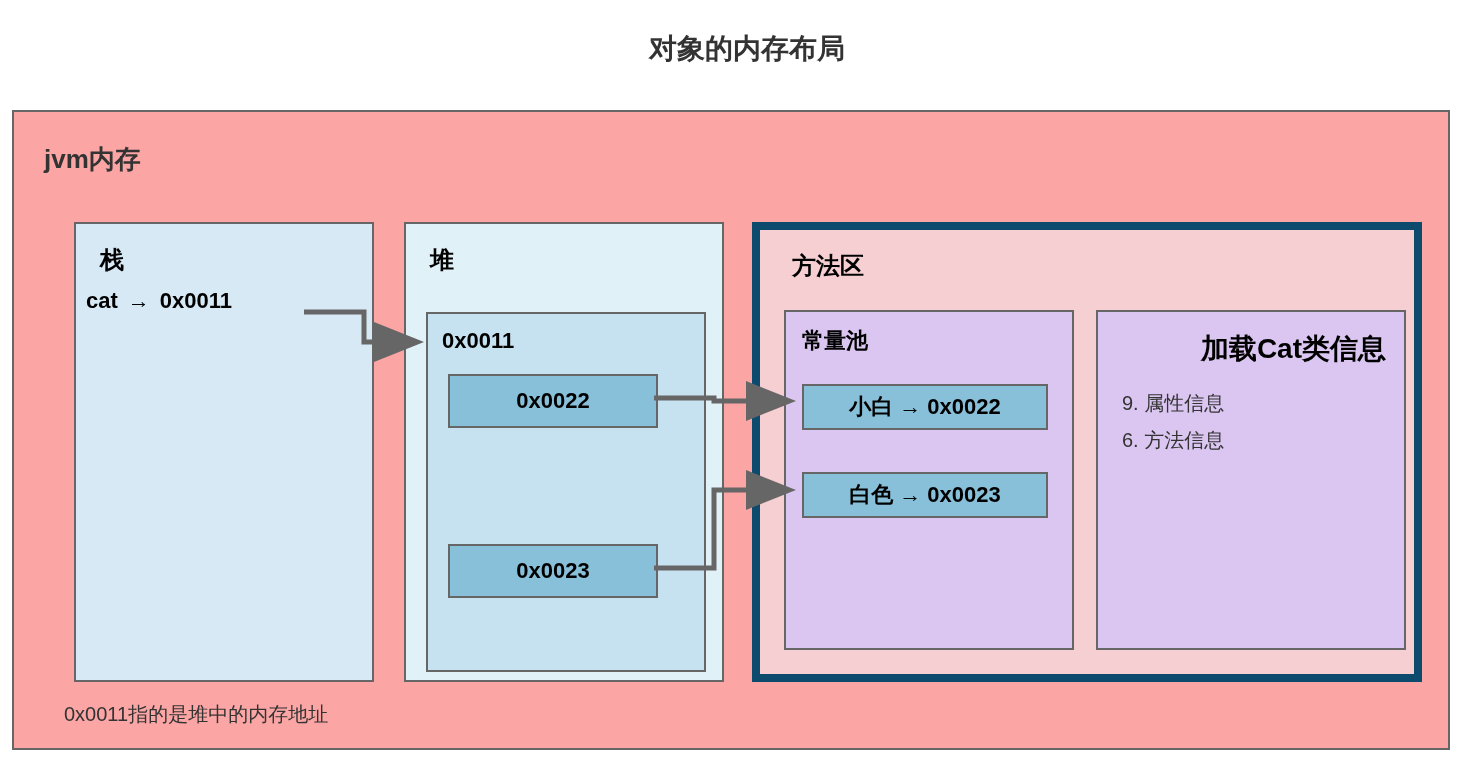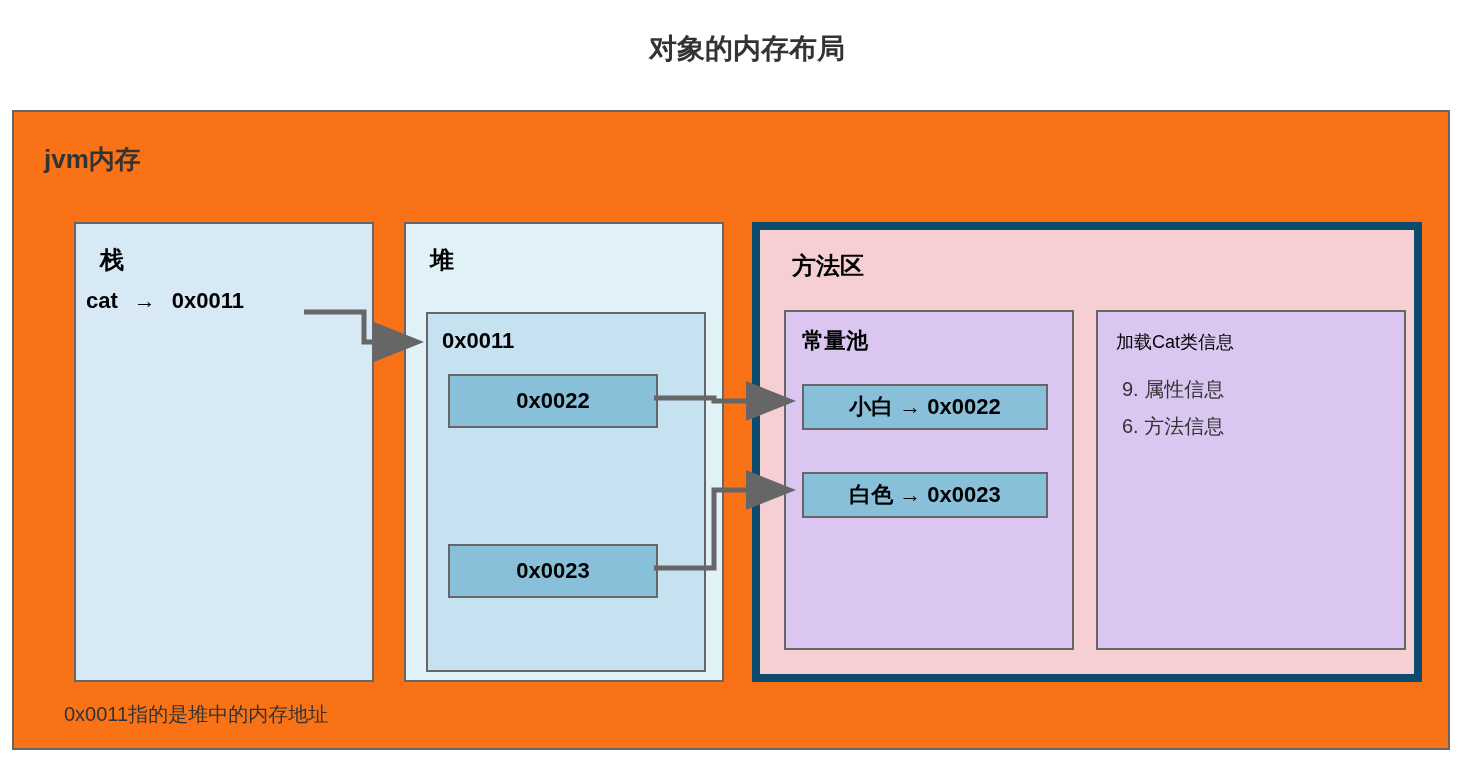--- a/index.html
+++ b/index.html
@@ -20,21 +20,21 @@
     color: #333;
     padding-left: 32px;
   }
   .jvm-container {
     position: absolute;
     top: 110px;
     left: 12px;
     width: 1438px;
     height: 640px;
     border: 2px solid #666;
-    background: #f97316;
+    background: #fca5a5;
   }
   .jvm-label {
     position: absolute;
     top: 30px;
     left: 30px;
     font-size: 26px;
     font-weight: bold;
     color: #333;
   }
   
@@ -49,21 +49,21 @@
   }
   .stack-title {
     position: absolute;
     top: 20px; left: 24px;
     font-size: 24px; font-weight: bold;
   }
   .stack-entry {
     position: absolute;
     top: 64px; left: 10px;
     font-size: 22px; font-weight: bold;
-    display: flex; align-items: center; gap: 16px;
+    display: flex; align-items: center; gap: 10px;
   }
   
   .heap-box {
     position: absolute;
     top: 110px;
     left: 390px;
     width: 320px;
     height: 460px;
     border: 2px solid #666;
     background: #E0F1F7;
@@ -152,22 +152,23 @@
     position: absolute;
     top: 80px;
     left: 336px;
     width: 310px;
     height: 340px;
     border: 2px solid #666;
     background: #DAC6F0;
     padding: 18px;
   }
   .classinfo-title {
-    font-size: 18px; font-weight: normal;
+    font-size: 28px; font-weight: bold;
     margin-bottom: 22px;
+    text-align: right;
   }
   .classinfo-item {
     font-size: 20px;
     margin: 10px 6px;
     color: #333;
   }
   .footer-note {
     position: absolute;
     bottom: 20px;
     left: 50px;

